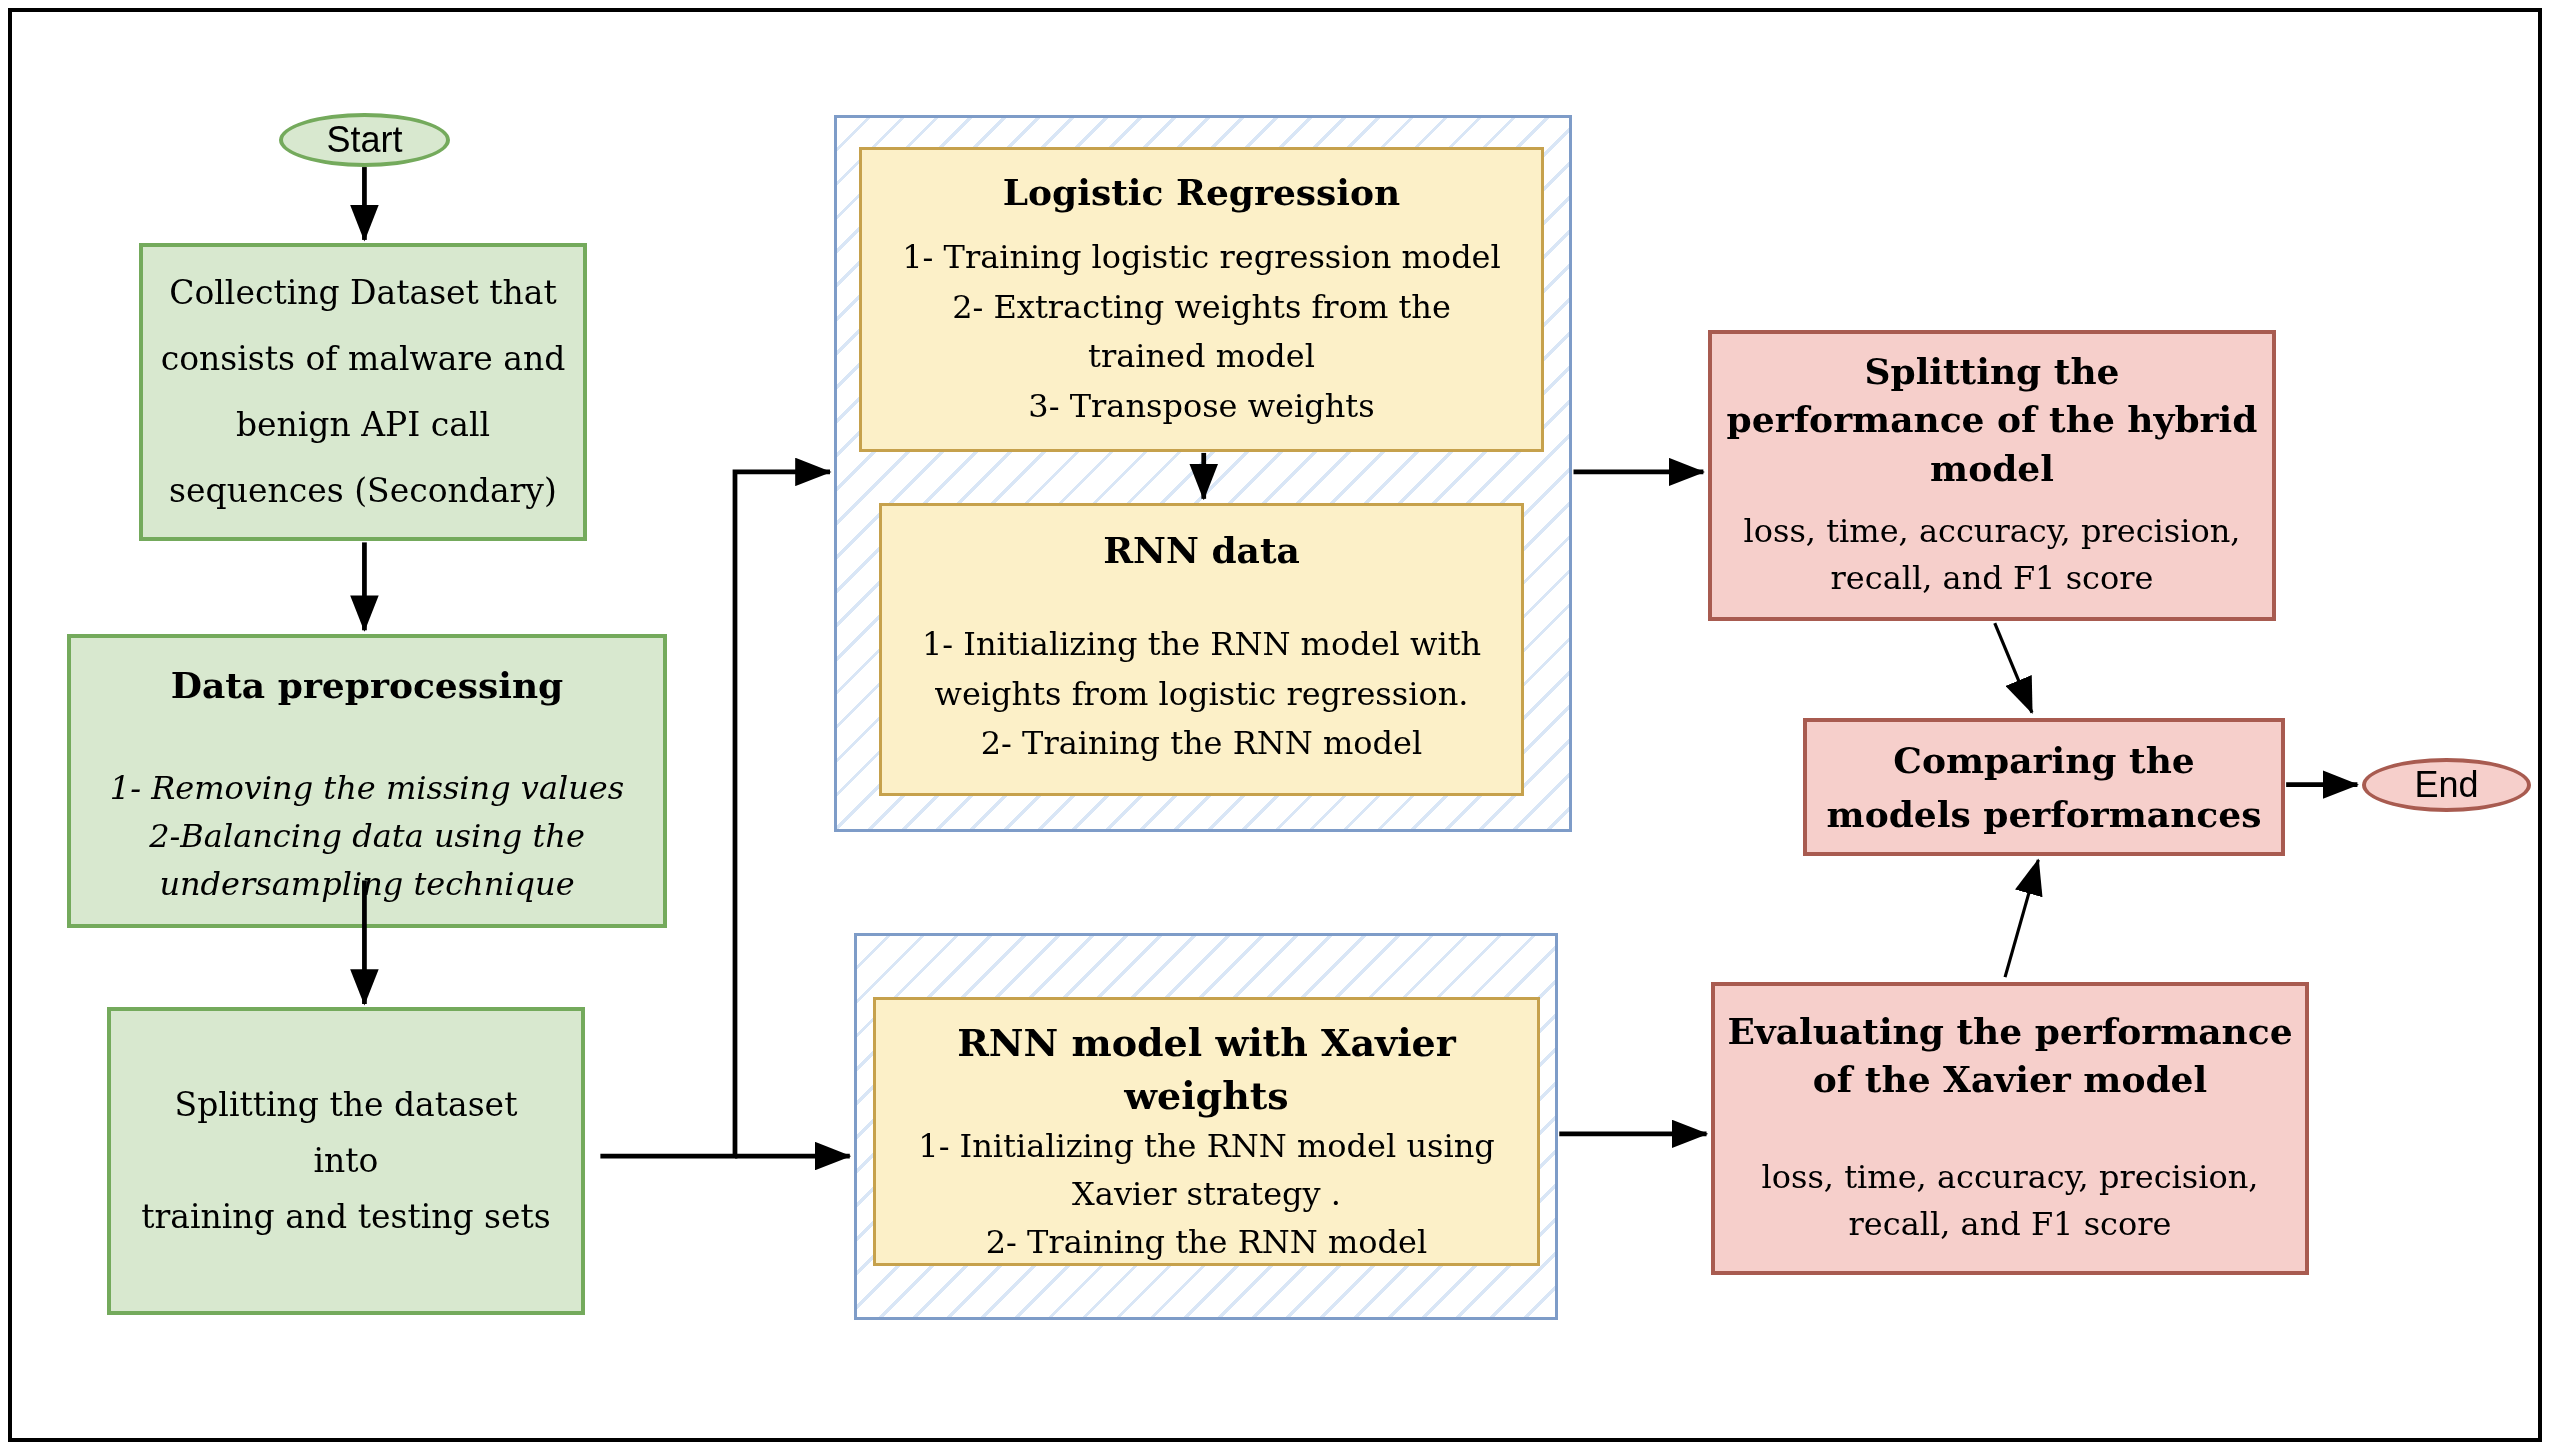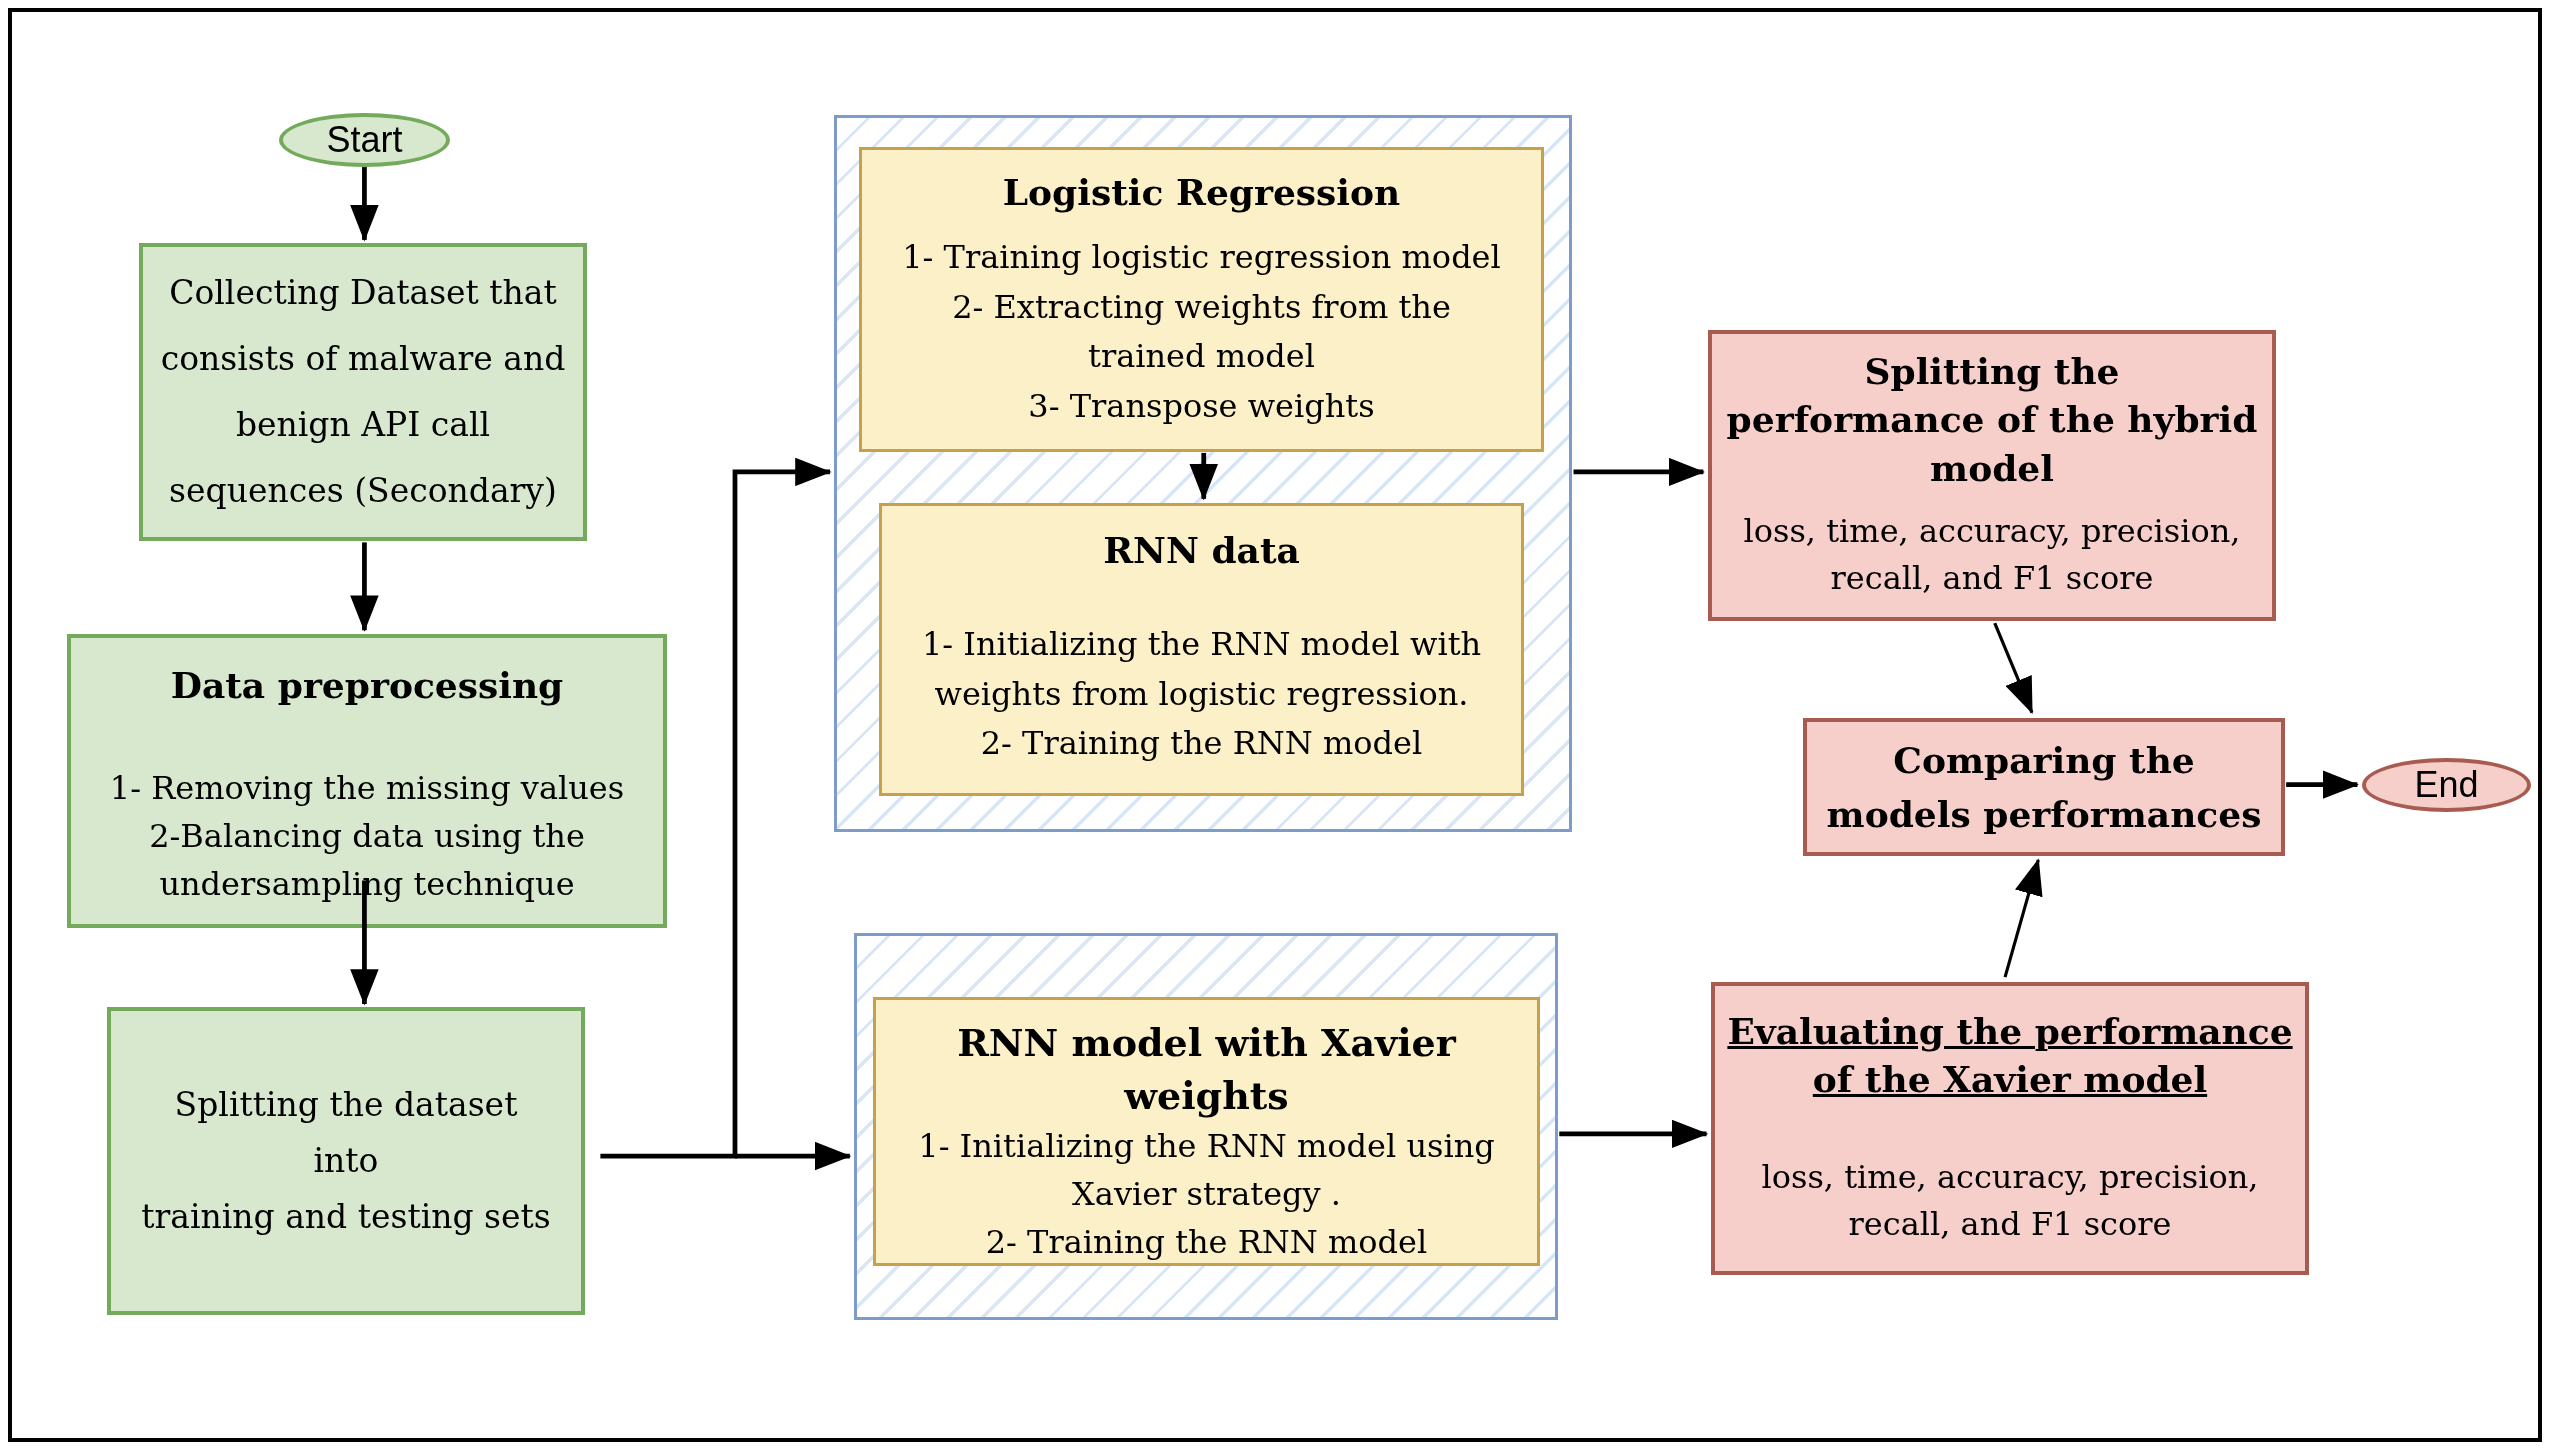--- a/index.html
+++ b/index.html
@@ -46,21 +46,21 @@
 
   <div class="node green oval" style="left:279px;top:113px;width:171px;height:54px;">Start</div>
 
   <div class="node green" style="left:139px;top:243px;width:448px;height:298px;font-size:33px;line-height:2.0;">Collecting Dataset that
 consists of malware and
 benign API call
 sequences (Secondary)</div>
 
   <div class="node green tb" style="left:67px;top:634px;width:600px;height:294px;padding:22px 6.3px 16px;">
     <div class="title">Data preprocessing</div>
-    <div class="body" style="line-height:1.5;">1- Removing the missing values
+    <div class="body" style="line-height:1.5;font-style:italic;">1- Removing the missing values
 2-Balancing data using the
 undersampling technique</div>
   </div>
 
   <div class="node green" style="left:107px;top:1007px;width:478px;height:308px;font-size:33px;line-height:1.7;">Splitting the dataset
 into
 training and testing sets</div>
 
   <div class="node yellow tb" style="left:859px;top:147px;width:685px;height:305px;padding:17.4px 8px;">
     <div class="title">Logistic Regression</div>
@@ -89,21 +89,21 @@
 performance of the hybrid
 model</div>
     <div class="body" style="line-height:1.45;">loss, time, accuracy, precision,
 recall, and F1 score</div>
   </div>
 
   <div class="node red" style="left:1803px;top:718px;width:482px;height:138px;font-weight:bold;font-size:36px;line-height:1.5;">Comparing the
 models performances</div>
 
   <div class="node red tb" style="left:1711px;top:982px;width:598px;height:293px;padding:20.6px 6.3px 24px;">
-    <div class="title" style="font-size:36px;line-height:1.35;text-decoration:underline;">Evaluating the performance
+    <div class="title" style="font-size:36px;line-height:1.35;">Evaluating the performance
 of the Xavier model</div>
     <div class="body" style="line-height:1.45;">loss, time, accuracy, precision,
 recall, and F1 score</div>
   </div>
 
   <div class="node red oval" style="left:2362px;top:758px;width:169px;height:54px;border-width:4px;">End</div>
 
   <svg class="overlay" width="2550" height="1449" viewBox="0 0 3220 1830">
     <defs>
       <marker id="ah" markerUnits="userSpaceOnUse" markerWidth="46" markerHeight="36" refX="44" refY="18" orient="auto">

